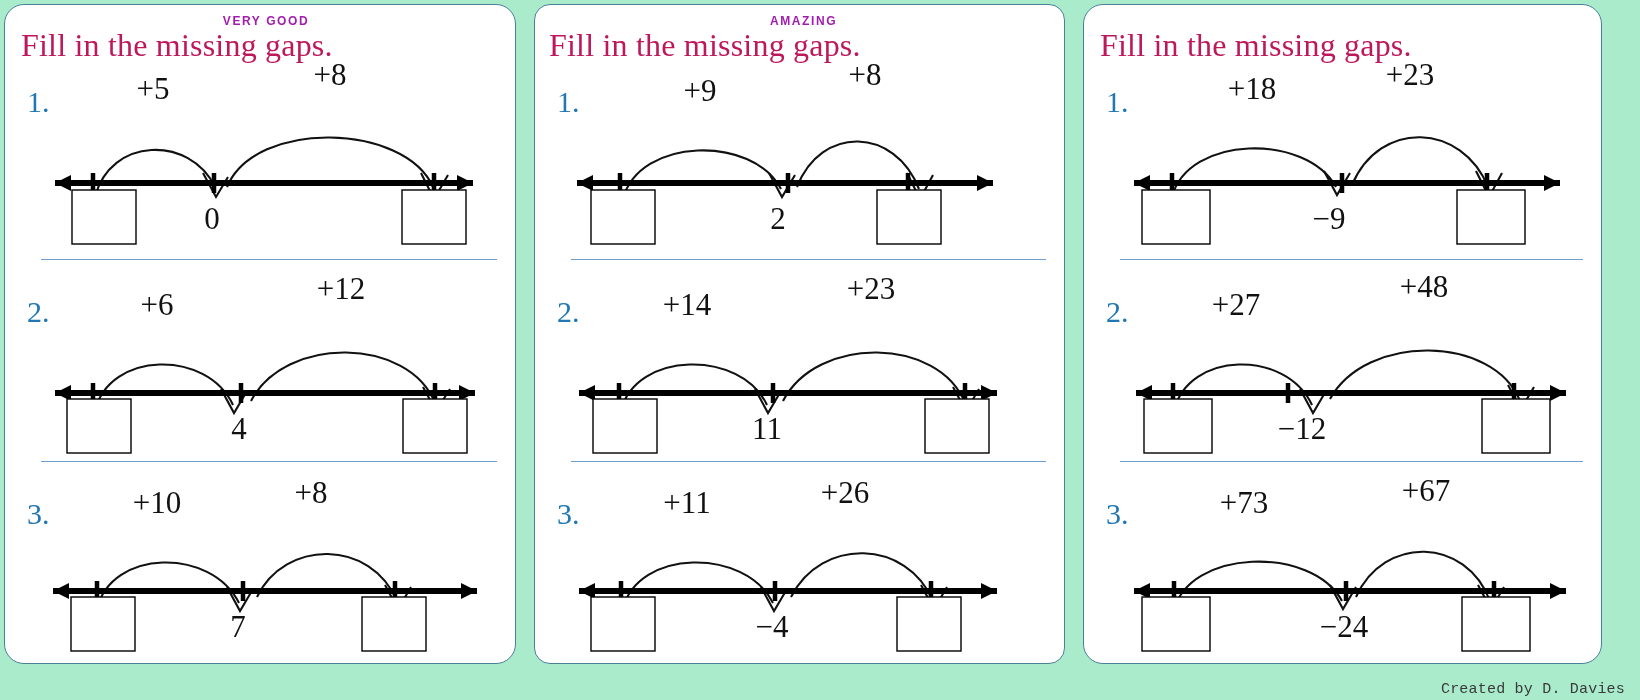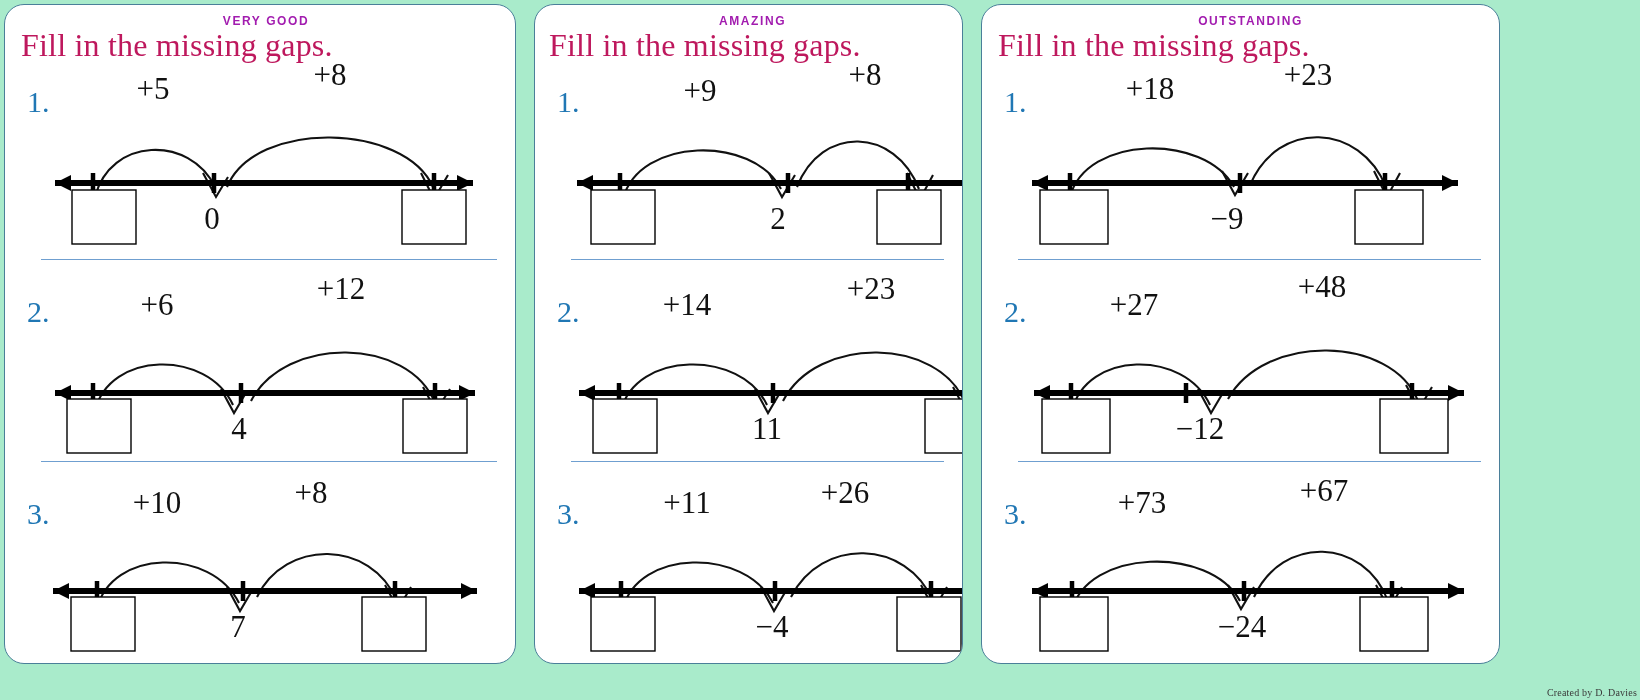--- a/index.html
+++ b/index.html
@@ -31,21 +31,21 @@
   .card {
     position: relative;
     background: #ffffff;
     border: 1.6px solid #4a7f99;
     border-radius: 20px;
     box-sizing: border-box;
     height: 660px;
     overflow: hidden;
   }
   .card.c1 { width: 512px; }
-  .card.c2 { width: 429px; }
+  .card.c2 { width: 531px; border-radius: 16px; }
   .card.c3 { width: 519px; margin-right: 0; }
 
   .badge {
     position: absolute;
     top: 9px;
     left: 0;
     width: 100%;
     text-align: center;
     font-family: "Liberation Sans", sans-serif;
     font-size: 12px;
@@ -143,24 +143,24 @@
   }
   .arrowhead {
     fill: none;
     stroke: #111;
     stroke-width: 2.1;
     stroke-linecap: butt;
   }
 
   .footer {
     position: absolute;
-    right: 3px;
+    right: 15px;
     bottom: 2px;
-    font-family: Liberation Serif, serif;
-    font-size: 10px;
+    font-family: Liberation Mono, monospace;
+    font-size: 15px;
     color: #3a3a3a;
     letter-spacing: 0.2px;
   }
 </style>
 </head>
 <body>
 
 <div class="worksheet">
 
   <div class="card c1">
@@ -305,21 +305,20 @@
           <rect class="ansbox" x="56" y="136" width="64" height="54"></rect>
           <text class="centre-val" x="237" y="176">−4</text>
           <rect class="ansbox" x="362" y="136" width="64" height="54"></rect>
         </svg>
       </div>
 
     </div>
   </div>
 
   <div class="card c3">
-    <div class="badge">OUTSTANDING</div>
     <div class="title">Fill in the missing gaps.</div>
     <div class="rows">
 
       <div class="prob first">
 
         <div class="prob-num" style="top:28px;">1.</div>
         <svg class="nl" width="519" height="202">
           <path class="arc" d="M 88,140 C 104,78 222,76 252,130"></path>
           <path class="arrowhead" d="M 240,114 L 253,138 L 266,116"></path>
           <text class="arc-label" x="168" y="42">+18</text>

